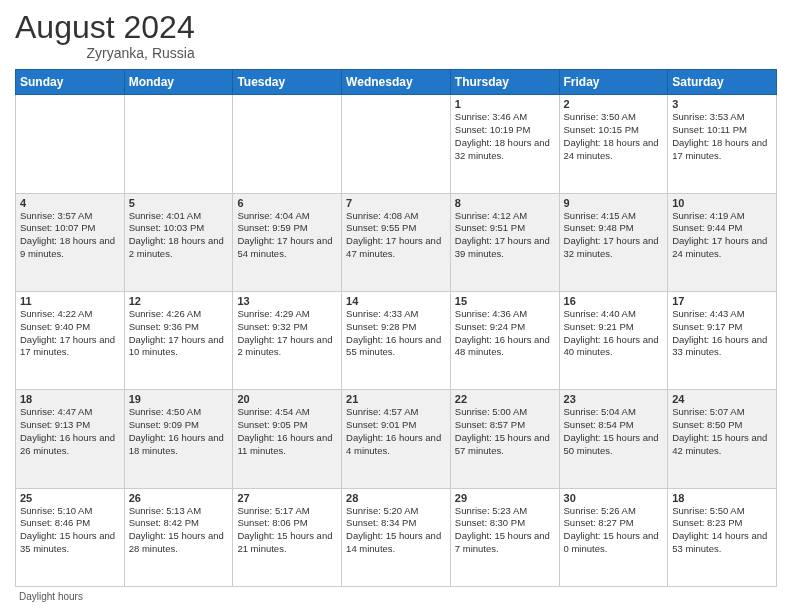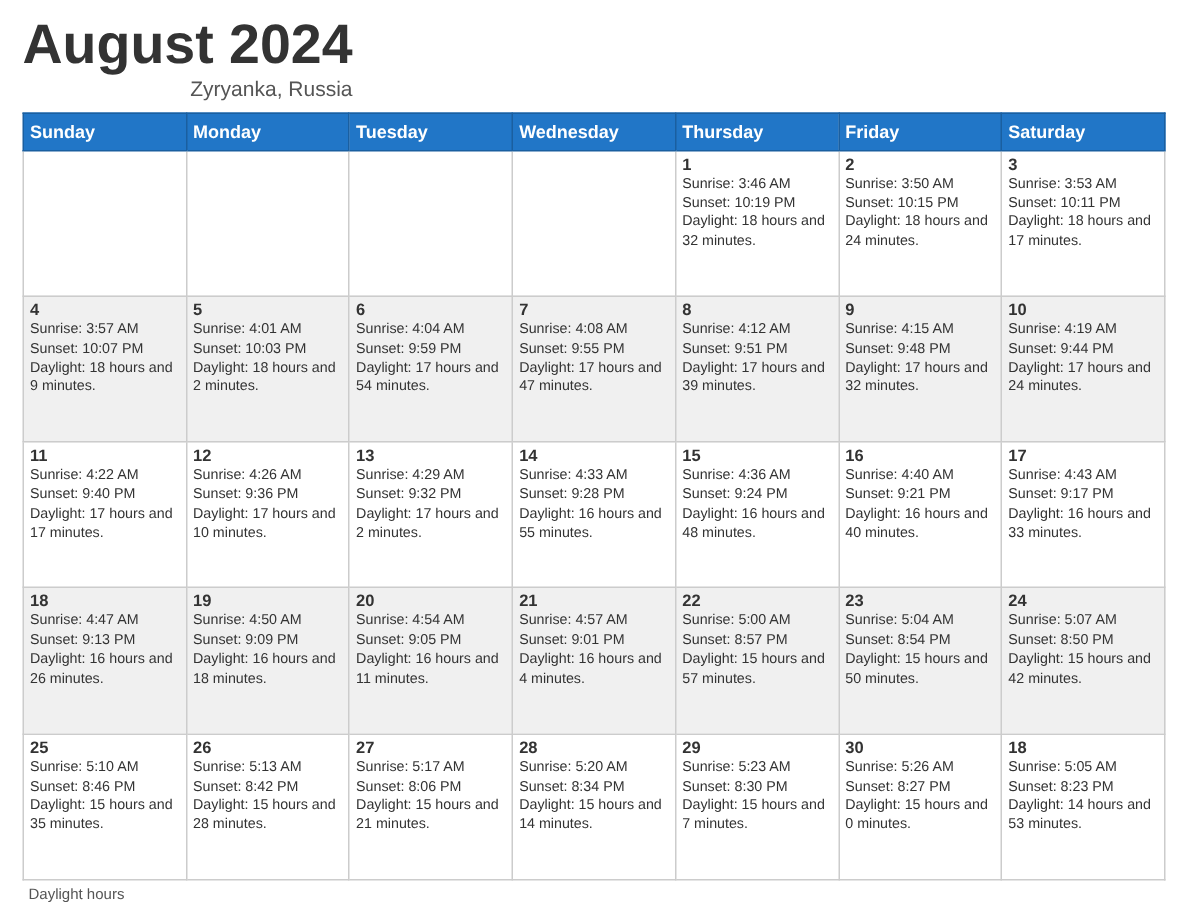--- a/index.html
+++ b/index.html
@@ -30,22 +30,22 @@
     .logo-general { color: #333; }
     .logo-icon {
       width: 22px;
       height: 22px;
       margin-left: 2px;
     }
     .title-block {
       text-align: right;
     }
     .month-title {
-      font-size: 37px;
-      font-weight: bold;
+      font-size: 32px;
+      font-weight: normal;
       color: #333;
       line-height: 1.1;
       text-align: right;
     }
     .location {
       font-size: 14px;
       color: #555;
     }
     .calendar {
       flex: 1;
@@ -249,20 +249,20 @@
           <td style="background: rgb(255, 255, 255);">
             <span class="day-num">29</span>
             <div class="day-info"><span>Sunrise: 5:23 AM</span><br><span>Sunset: 8:30 PM</span><br><span>Daylight: 15 hours and 7 minutes.</span></div>
           </td>
           <td style="background: rgb(255, 255, 255);">
             <span class="day-num">30</span>
             <div class="day-info"><span>Sunrise: 5:26 AM</span><br><span>Sunset: 8:27 PM</span><br><span>Daylight: 15 hours and 0 minutes.</span></div>
           </td>
           <td style="background: rgb(255, 255, 255);">
             <span class="day-num">18</span>
-            <div class="day-info"><span>Sunrise: 5:05 AM</span><br><span>Sunset: 8:23 PM</span><br><span>Daylight: 14 hours and 53 minutes.</span></div>
+            <div class="day-info"><span>Sunrise: 5:50 AM</span><br><span>Sunset: 8:23 PM</span><br><span>Daylight: 14 hours and 53 minutes.</span></div>
           </td>
         </tr>
       </tbody>
   </table>
 
   <div class="footer-note">Daylight hours</div>
 </div>
 
 </body></html>

